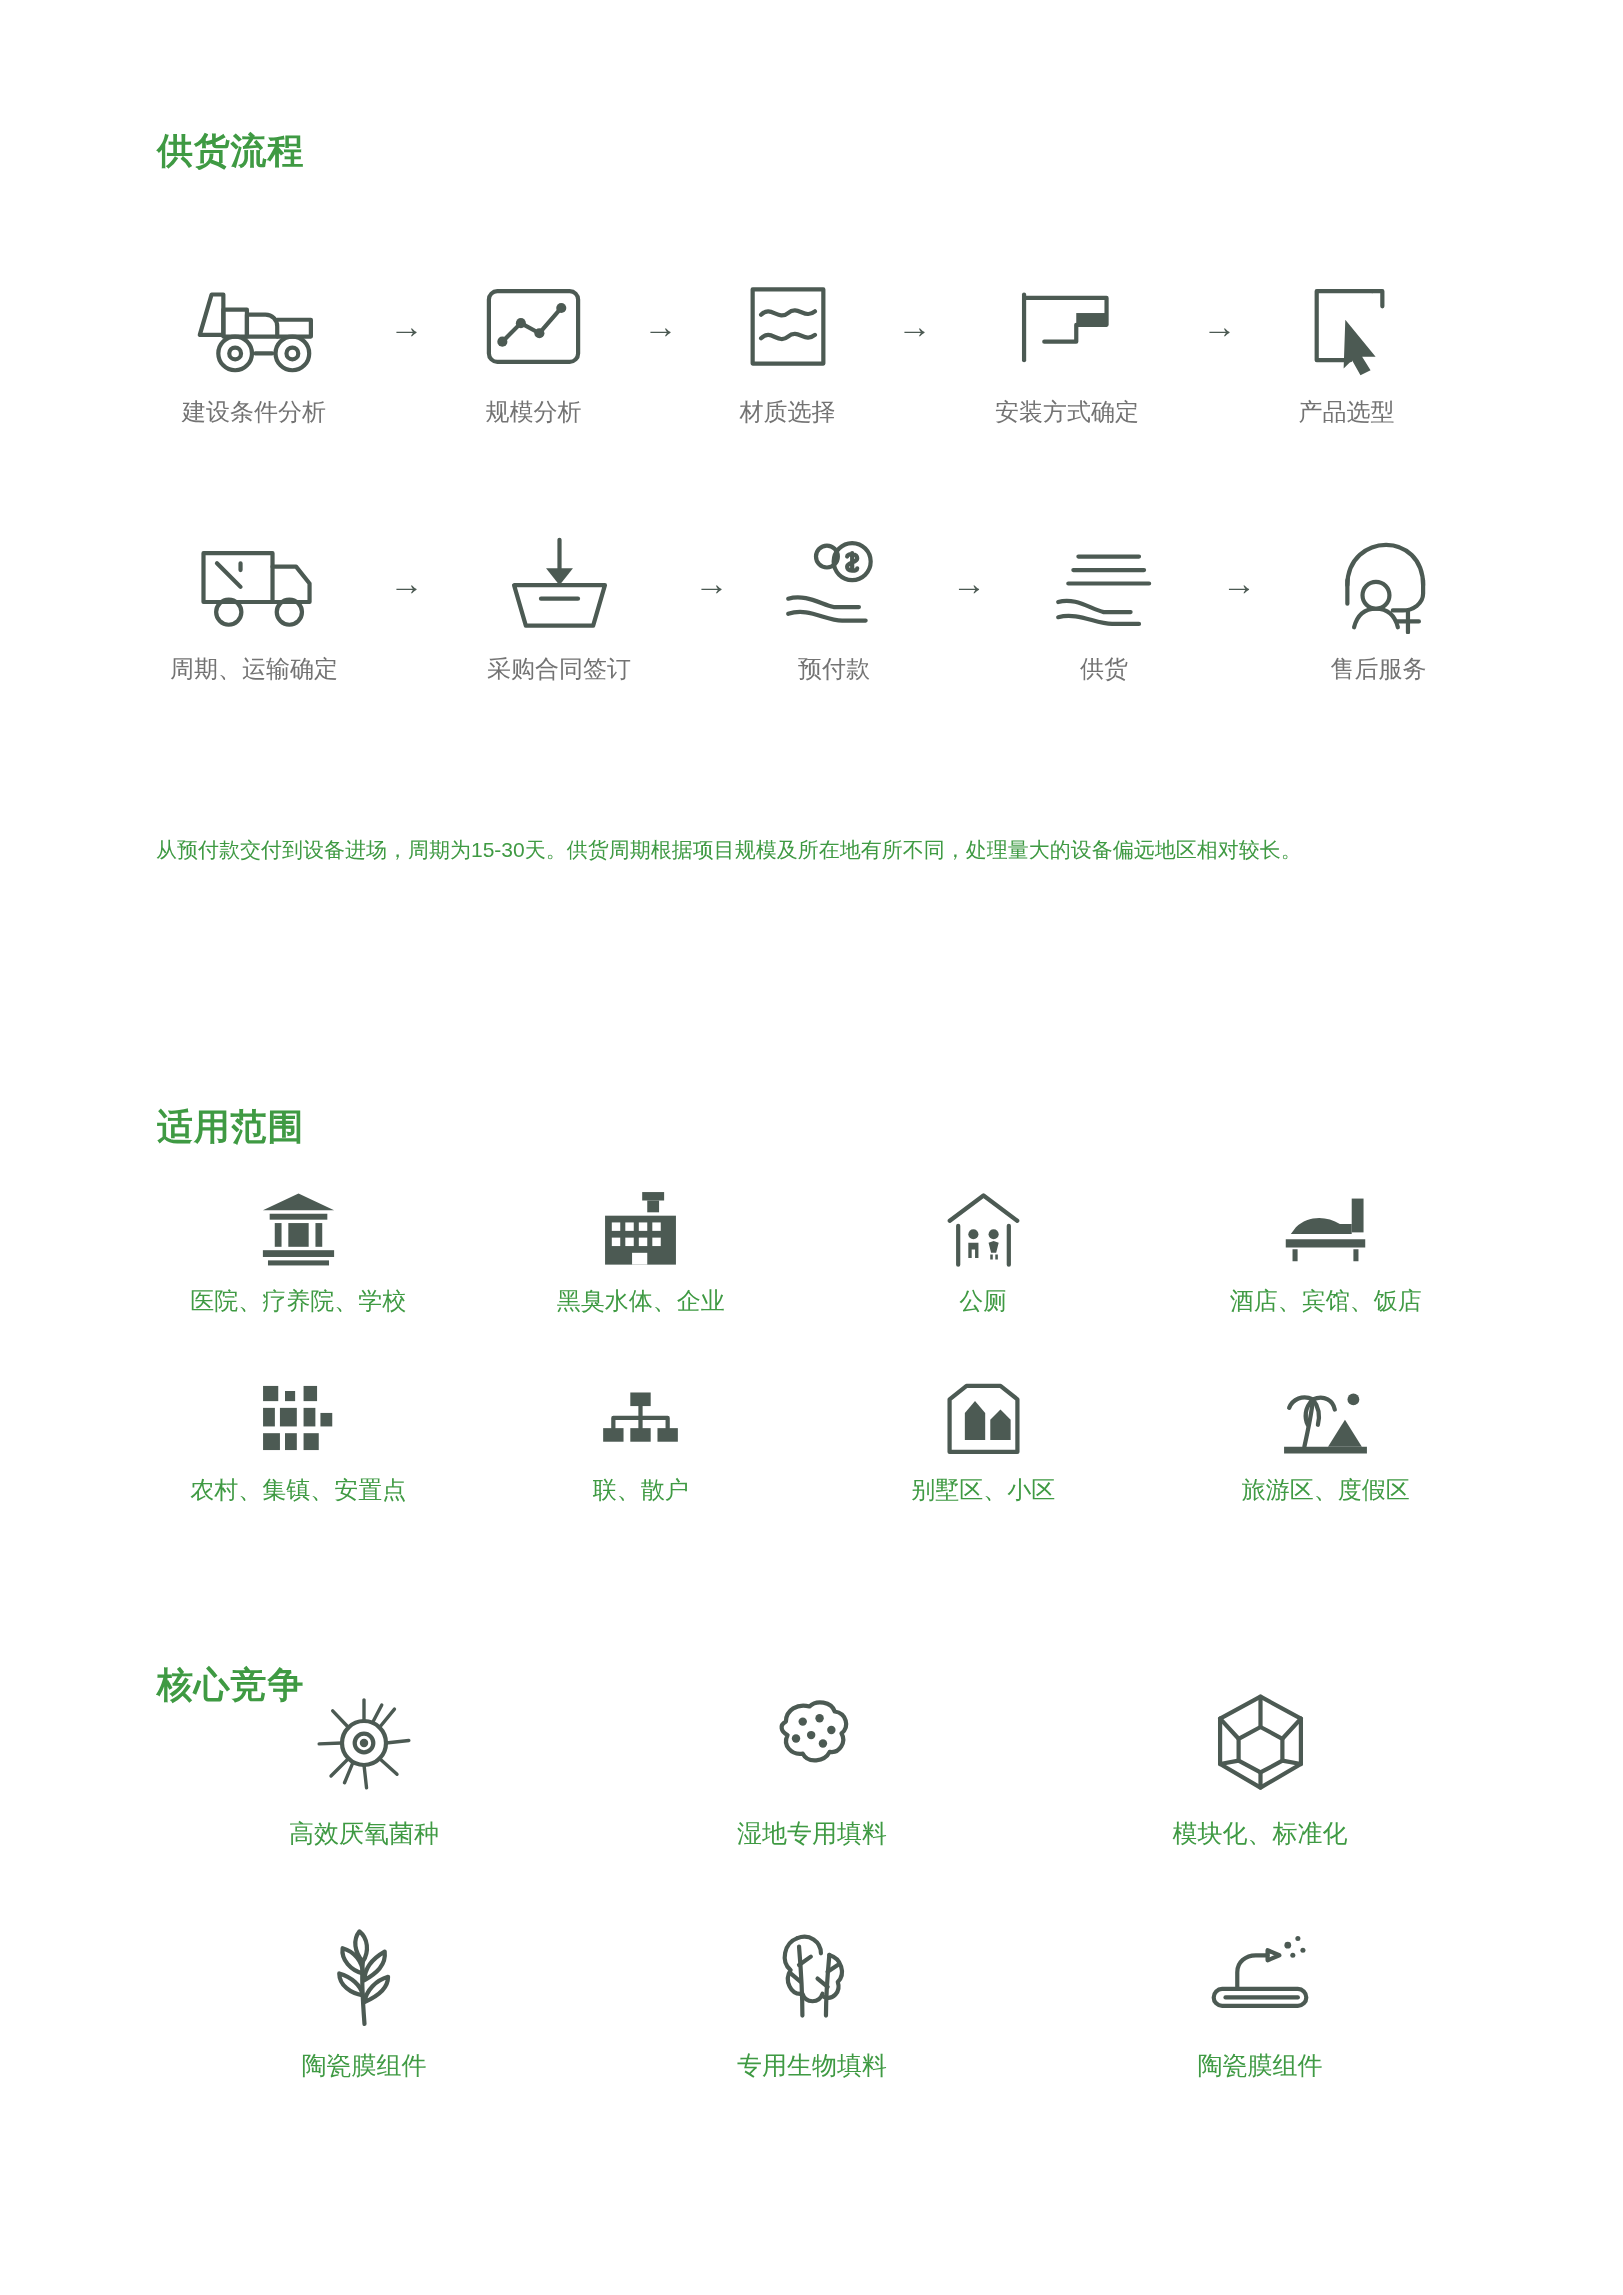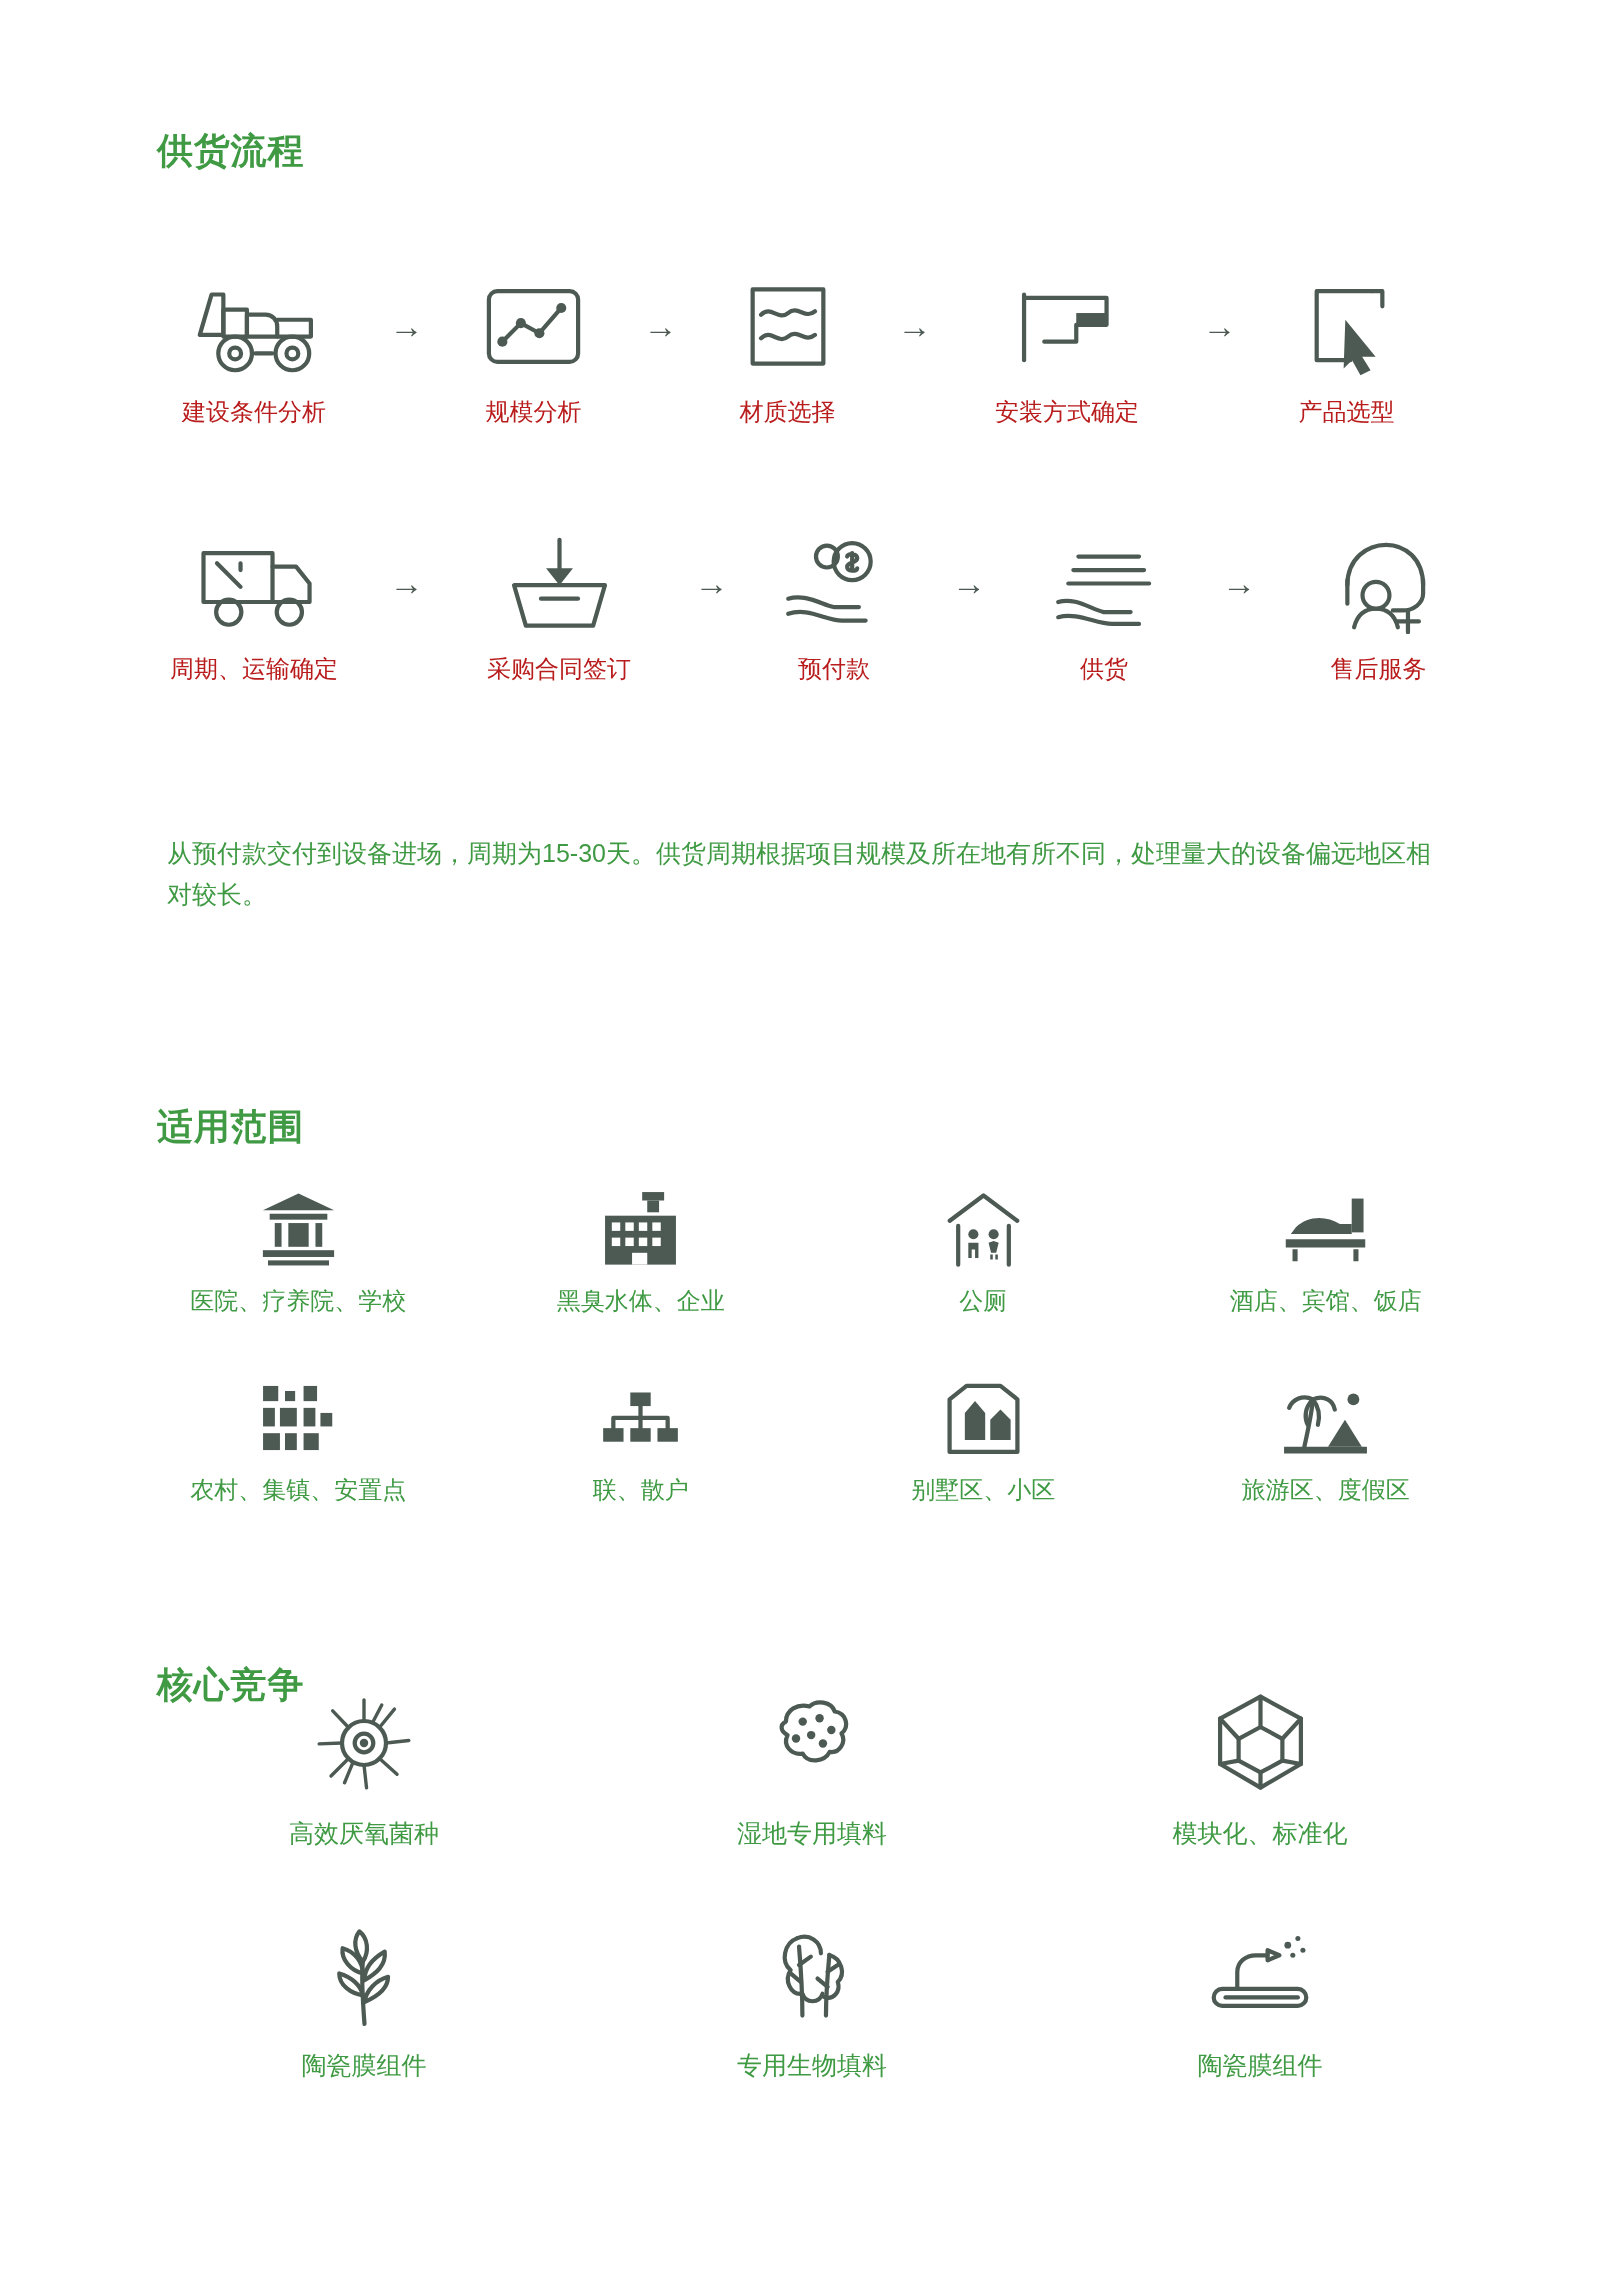--- a/index.html
+++ b/index.html
@@ -50,41 +50,41 @@
   }
   .flow-icon {
     height: 110px;
     display: flex;
     align-items: center;
     justify-content: center;
   }
   .flow-label {
     margin-top: 15px;
     font-size: 24px;
-    color: #b91c1c;
+    color: #737373;
     white-space: nowrap;
     text-align: center;
   }
   .arrow {
     display: flex;
     align-items: center;
     justify-content: center;
     height: 110px;
     color: #4c5a53;
     font-size: 34px;
     line-height: 1;
   }
 
   
   .flow-note {
     position: absolute;
-    left: 167px;
+    left: 156px;
     top: 833px;
     width: 1285px;
-    font-size: 25px;
+    font-size: 21px;
     line-height: 1.65;
     color: #3f9a43;
   }
 
   
   .scope-title { position: absolute; left: 157px; top: 1103px; text-align: right; }
   .scope-grid {
     position: absolute;
     left: 127px;
     top: 1175px;

